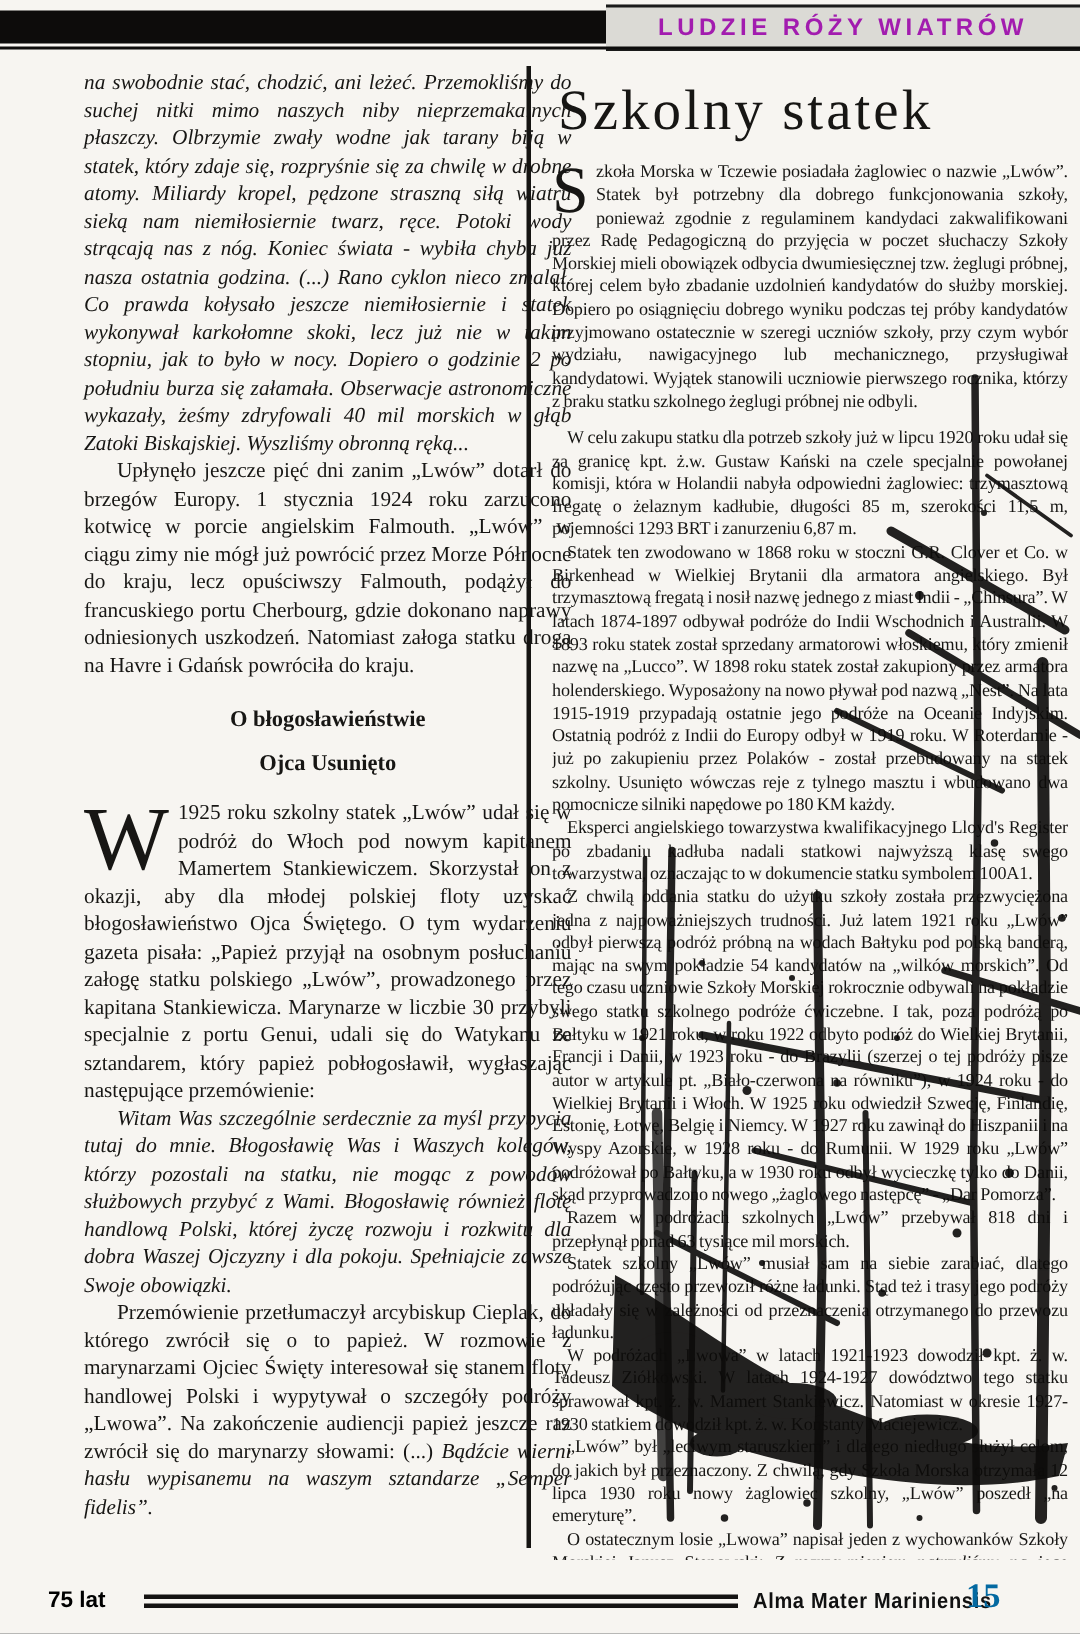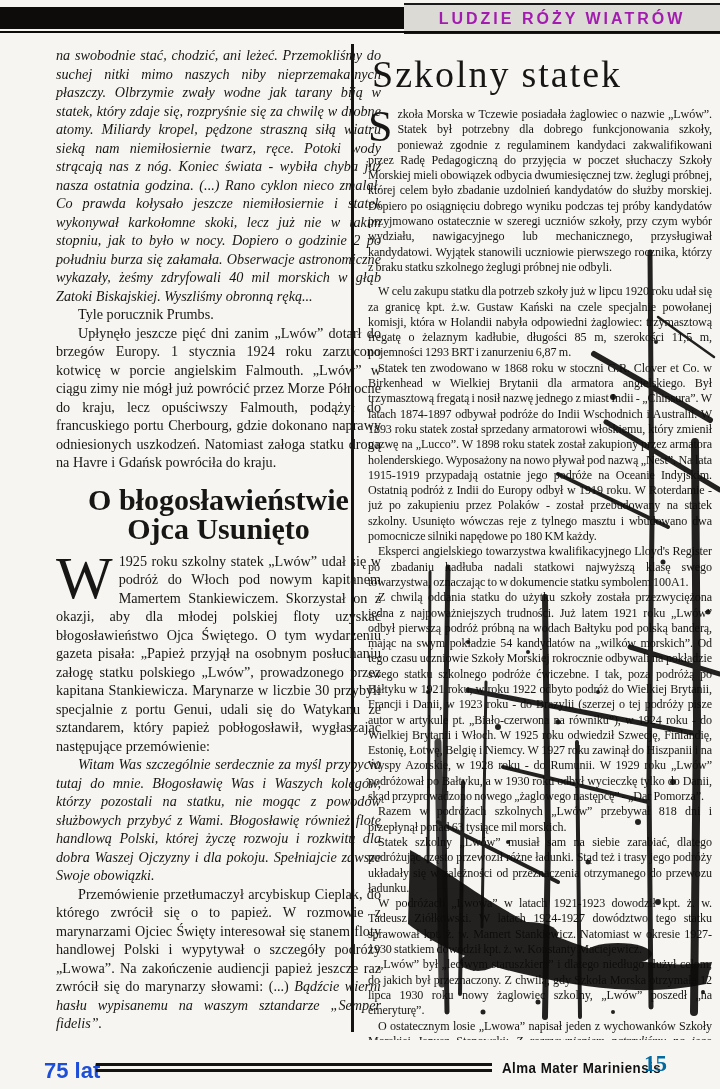--- a/index.html
+++ b/index.html
@@ -22,21 +22,21 @@
   .col-divider{position:absolute;left:351px;top:44px;width:2.5px;height:988px;background:#151412;}
   
   .left-col{
     position:absolute;left:28px;top:46px;width:325px;
     font-size:14.2px;line-height:18.5px;text-align:justify;margin-left:28px;
   }
   .left-col p{margin:0;}
   .it{font-style:italic;}
   .indent{text-indent:22px;}
   .lc-heading{
-    text-align:center;font-weight:bold;font-size:30px;line-height:29px;
+    text-align:center;font-weight:bold;font-size:15px;line-height:29px;
     margin:13px 0 9px 0;text-indent:0;
   }
   .dropcap-w{
     float:left;font-size:60px;line-height:46px;padding:3px 6px 0 0;font-weight:normal;
   }
   
   .right-col{
     position:absolute;left:368px;top:40px;width:344px;height:1000px;overflow:hidden;
     font-size:12.1px;line-height:15.3px;text-align:justify;
     letter-spacing:-0.1px;word-spacing:-0.6px;
@@ -48,22 +48,22 @@
   .right-col p{margin:0;}
   .right-col p.pind{text-indent:10px;}
   .right-col p.gap{margin-top:9px;}
   .dropcap-s{
     float:left;font-size:44px;line-height:36px;padding:2px 5px 0 0;font-weight:normal;
   }
   
   .ship-art{position:absolute;left:408px;top:222px;width:312px;height:805px;pointer-events:none;}
   
   .footer-left{
-    position:absolute;left:44px;top:1058px;
-    font-family:"Liberation Sans",sans-serif;font-weight:bold;font-size:22px;color:#1d4ed8;
+    position:absolute;left:32px;top:1058px;
+    font-family:"Liberation Sans",sans-serif;font-weight:bold;font-size:15px;color:#000000;
   }
   .footer-rule{
     position:absolute;left:96px;top:1063px;width:396px;height:3px;
     border-top:3px solid #141312;border-bottom:3px solid #141312;
   }
   .footer-title{
     position:absolute;left:502px;top:1060px;
     font-family:"Liberation Sans",sans-serif;font-weight:bold;font-size:14.5px;
     letter-spacing:0.5px;color:#111;transform:scaleX(0.92);transform-origin:left;
   }
@@ -80,21 +80,20 @@
   <div class="banner-bar"></div>
   <div class="banner-label">
     <span>LUDZIE RÓŻY WIATRÓW</span>
   </div>
   <div class="header-rule"></div>
 
   <div class="col-divider"></div>
 
   <div class="left-col">
     <p class="it">na swobodnie stać, chodzić, ani leżeć. Przemokliśmy do suchej nitki mimo naszych niby nieprzemakalnych płaszczy. Olbrzymie zwały wodne jak tarany biją w statek, który zdaje się, rozpryśnie się za chwilę w drobne atomy. Miliardy kropel, pędzone straszną siłą wiatru sieką nam niemiłosiernie twarz, ręce. Potoki wody strącają nas z nóg. Koniec świata - wybiła chyba już nasza ostatnia godzina. (...) Rano cyklon nieco zmalał. Co prawda kołysało jeszcze niemiłosiernie i statek wykonywał karkołomne skoki, lecz już nie w takim stopniu, jak to było w nocy. Dopiero o godzinie 2 po południu burza się załamała. Obserwacje astronomiczne wykazały, żeśmy zdryfowali 40 mil morskich w głąb Zatoki Biskajskiej. Wyszliśmy obronną ręką...</p>
-    <p class="indent">Tyle porucznik Prumbs.</p>
     <p class="indent">Upłynęło jeszcze pięć dni zanim „Lwów” dotarł do brzegów Europy. 1 stycznia 1924 roku zarzucono kotwicę w porcie angielskim Falmouth. „Lwów” w ciągu zimy nie mógł już powrócić przez Morze Północne do kraju, lecz opuściwszy Falmouth, podążył do francuskiego portu Cherbourg, gdzie dokonano naprawy odniesionych uszkodzeń. Natomiast załoga statku drogą na Havre i Gdańsk powróciła do kraju.</p>
     <div class="lc-heading">
       <div>O błogosławieństwie</div>
       <div>Ojca Usunięto</div>
     </div>
     <p>
       <span class="dropcap-w">W</span><span>1925 roku szkolny statek „Lwów” udał się w podróż do Włoch pod nowym kapitanem Mamertem Stankiewiczem. Skorzystał on z okazji, aby dla młodej polskiej floty uzyskać błogosławieństwo Ojca Świętego. O tym wydarzeniu gazeta pisała: „Papież przyjął na osobnym posłuchaniu załogę statku polskiego „Lwów”, prowadzonego przez kapitana Stankiewicza. Marynarze w liczbie 30 przybyli specjalnie z portu Genui, udali się do Watykanu ze sztandarem, który papież pobłogosławił, wygłaszając następujące przemówienie:</span>
     </p>
     <p class="it indent">Witam Was szczególnie serdecznie za myśl przybycia tutaj do mnie. Błogosławię Was i Waszych kolegów, którzy pozostali na statku, nie mogąc z powodów służbowych przybyć z Wami. Błogosławię również flotę handlową Polski, której życzę rozwoju i rozkwitu dla dobra Waszej Ojczyzny i dla pokoju. Spełniajcie zawsze Swoje obowiązki.</p>
     <p class="indent">

